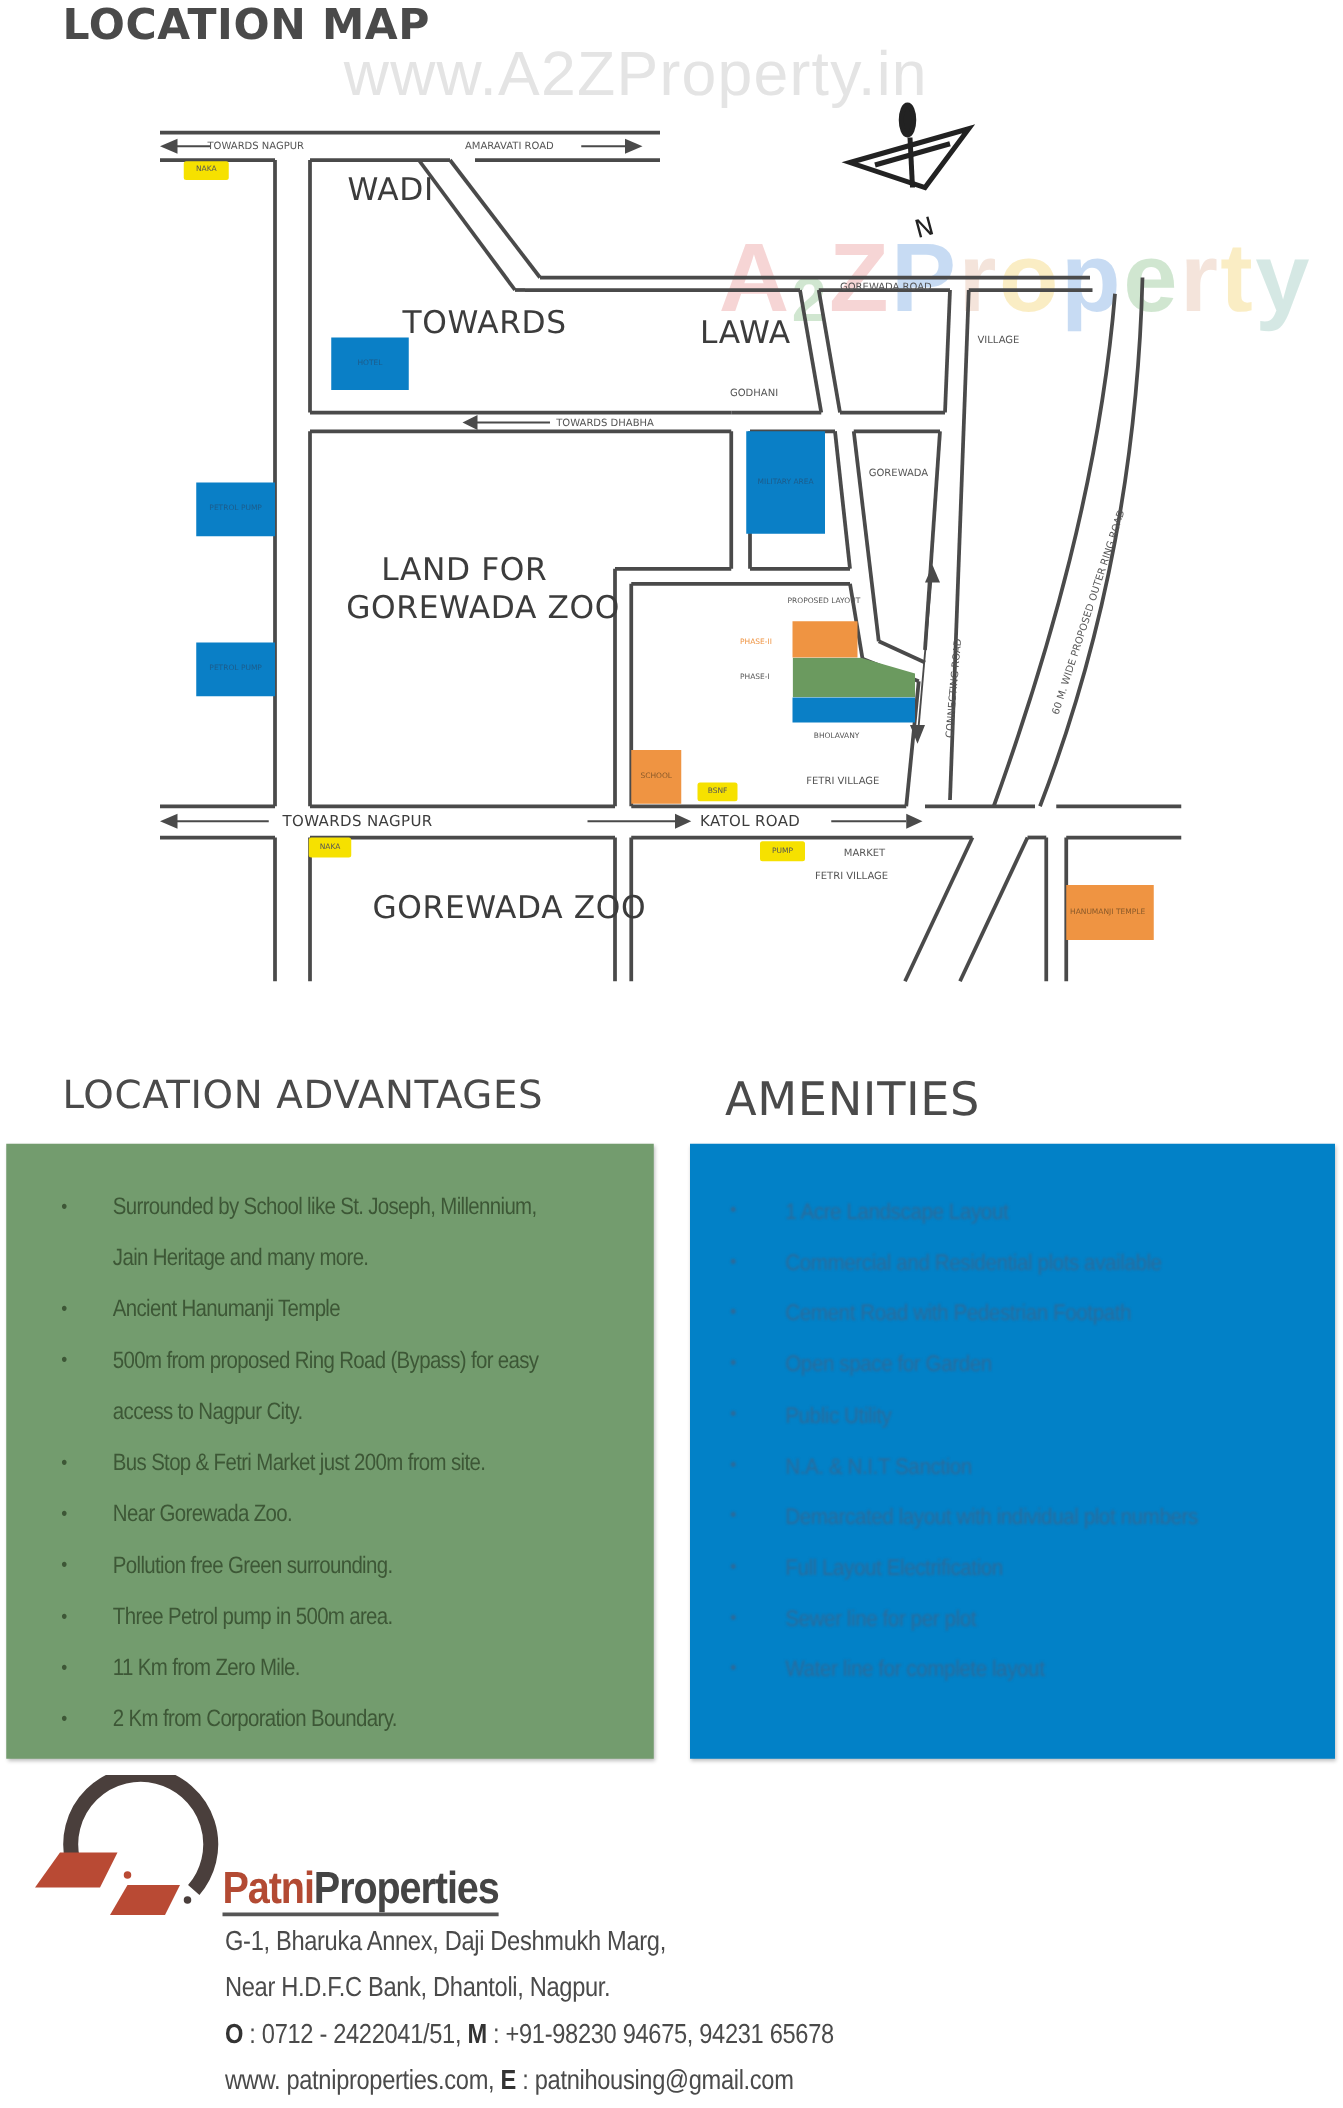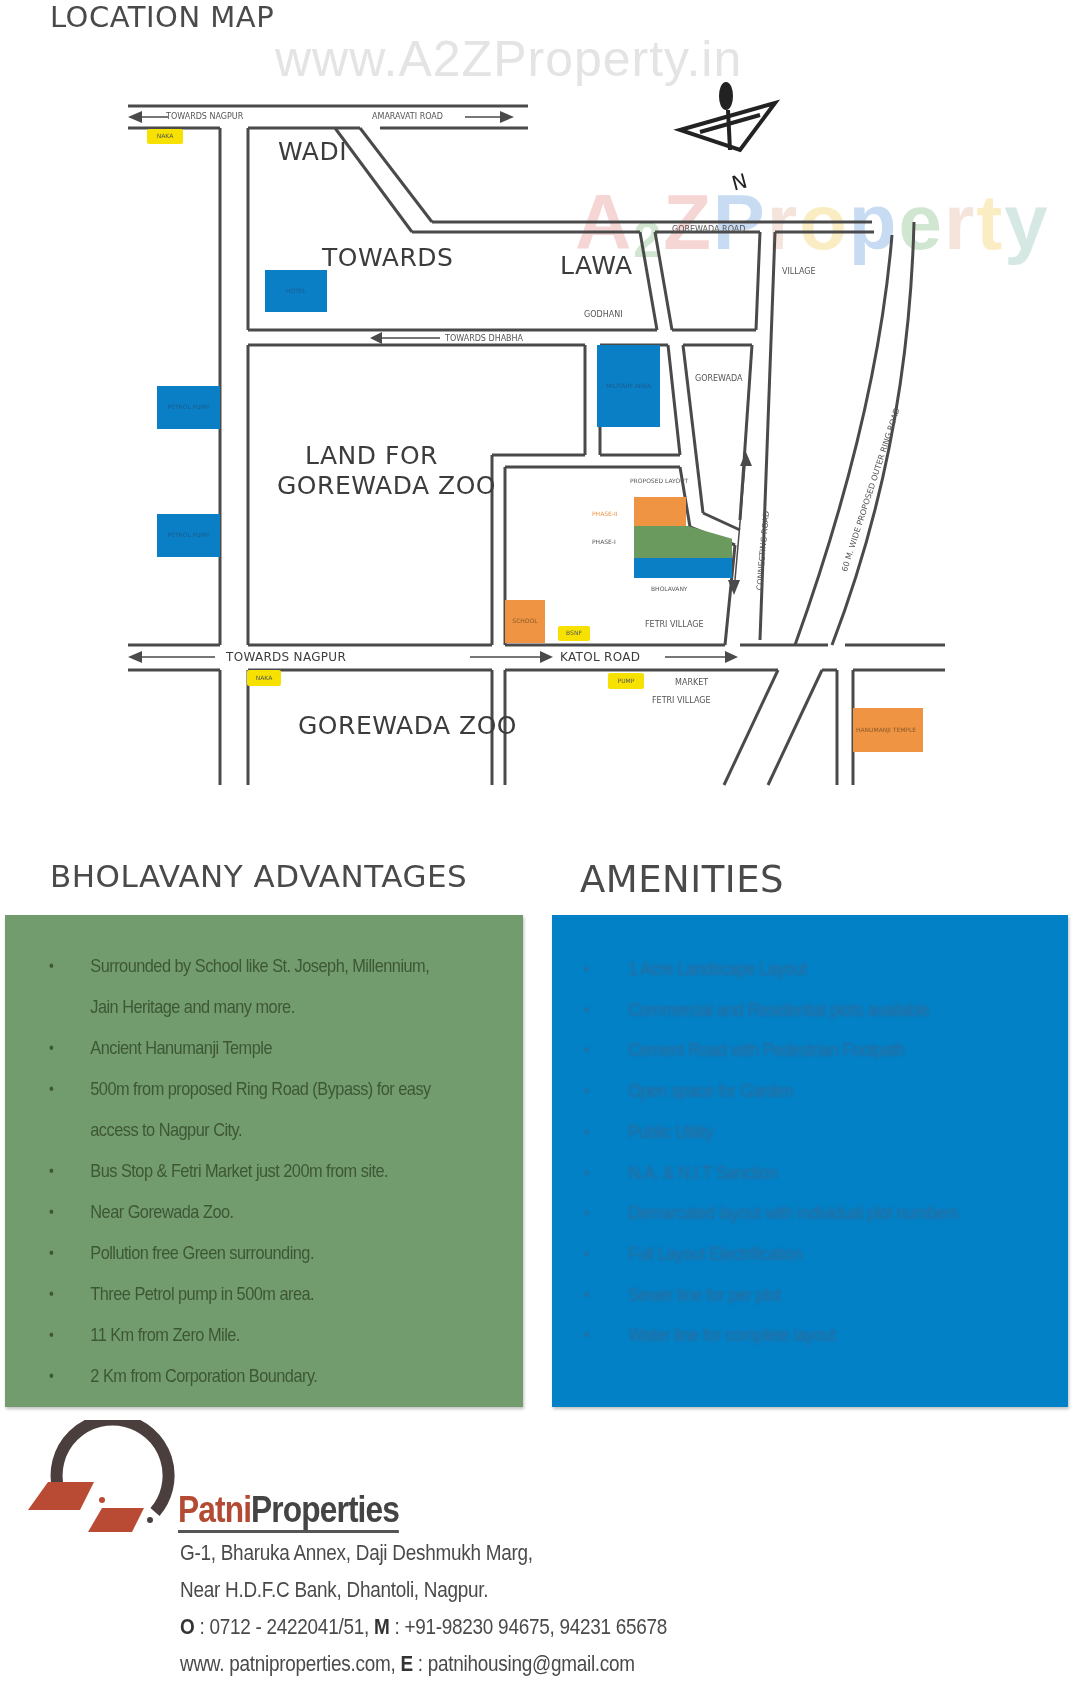--- a/index.html
+++ b/index.html
@@ -1,19 +1,19 @@
 <!DOCTYPE html>
 <html><head>
 <meta charset="utf-8">
 <style>
   html, body { margin: 0; padding: 0; background: #ffffff; }
   body { width: 1074px; height: 1686px; position: relative; overflow: hidden; font-family: "Liberation Sans", sans-serif; color: #3a3a3a; }
   .abs { position: absolute; }
   .section-title { font-family: "DejaVu Sans", sans-serif; font-weight: normal; color: #4a4a4a; letter-spacing: 0.5px; }
-  #title-map { left: 50px; top: 0px; font-size: 29px; }
+  #title-map { left: 50px; top: 0px; font-size: 34px; font-weight: bold; }
   #wm-url { left: 275px; top: 30px; font-size: 50px; color: #e4e4e4; font-family: "Liberation Sans", sans-serif; letter-spacing: 1px; }
   #wm-logo { left: 575px; top: 146px; font-size: 78px; font-weight: bold; font-family: "Liberation Sans", sans-serif; letter-spacing: 2px; margin-top: 31px; }
   #wm-logo span { opacity: 0.28; }
   .map-svg { position: absolute; left: 0; top: 0; }
   .lbl { position: absolute; font-family: "DejaVu Sans", sans-serif; color: #3c3c3c; white-space: nowrap; }
   .lbl-big { font-size: 25px; letter-spacing: 0.5px; }
   .lbl-road { font-size: 12px; letter-spacing: 0.3px; }
   .lbl-tiny { font-size: 8px; color: #555; }
   .tag { position: absolute; font-size: 6px; color: #555; display: flex; align-items: center; justify-content: center; text-align: center; font-family: "DejaVu Sans", sans-serif; line-height: 1.1; }
   .tag-yellow { background: #f6e100; border-radius: 2px; }
@@ -192,21 +192,21 @@
 <div class="lbl lbl-tiny" style="left:630px;top:477px;font-size:6px">PROPOSED LAYOUT</div>
 <div class="lbl lbl-tiny" style="left:592px;top:510px;color:#ef9442;font-size:6px">PHASE-II</div>
 <div class="lbl lbl-tiny" style="left:592px;top:538px;font-size:6px">PHASE-I</div>
 <div class="lbl lbl-tiny" style="left:651px;top:585px;font-size:6px">BHOLAVANY</div>
 <div class="lbl lbl-tiny" style="left:645px;top:620px">FETRI VILLAGE</div>
 <div class="lbl lbl-tiny" style="left:675px;top:678px">MARKET</div>
 <div class="lbl lbl-tiny" style="left:652px;top:696px">FETRI VILLAGE</div>
 
 <div class="lbl" style="left:732px;top:170px;font-size:20px;color:#222;transform:rotate(-15deg)">N</div>
 
-<div id="title-adv" class="abs section-title">BHOLAVANY ADVANTAGES</div>
+<div id="title-adv" class="abs section-title">LOCATION ADVANTAGES</div>
 <div id="panel-adv" class="panel">
   <ul class="list" id="adv-list">
     <li><span class="bullet">•</span><span>Surrounded by School like St. Joseph, Millennium,</span><span class="cont">Jain Heritage and many more.</span></li>
     <li><span class="bullet">•</span><span> Ancient Hanumanji Temple</span></li>
     <li><span class="bullet">•</span><span> 500m from proposed Ring Road (Bypass) for easy</span><span class="cont">access to Nagpur City.</span></li>
     <li><span class="bullet">•</span><span> Bus Stop &amp; Fetri Market just 200m from site.</span></li>
     <li><span class="bullet">•</span><span> Near Gorewada Zoo.</span></li>
     <li><span class="bullet">•</span><span> Pollution free Green surrounding.</span></li>
     <li><span class="bullet">•</span><span> Three Petrol pump in 500m area.</span></li>
     <li><span class="bullet">•</span><span> 11 Km from Zero Mile.</span></li>

